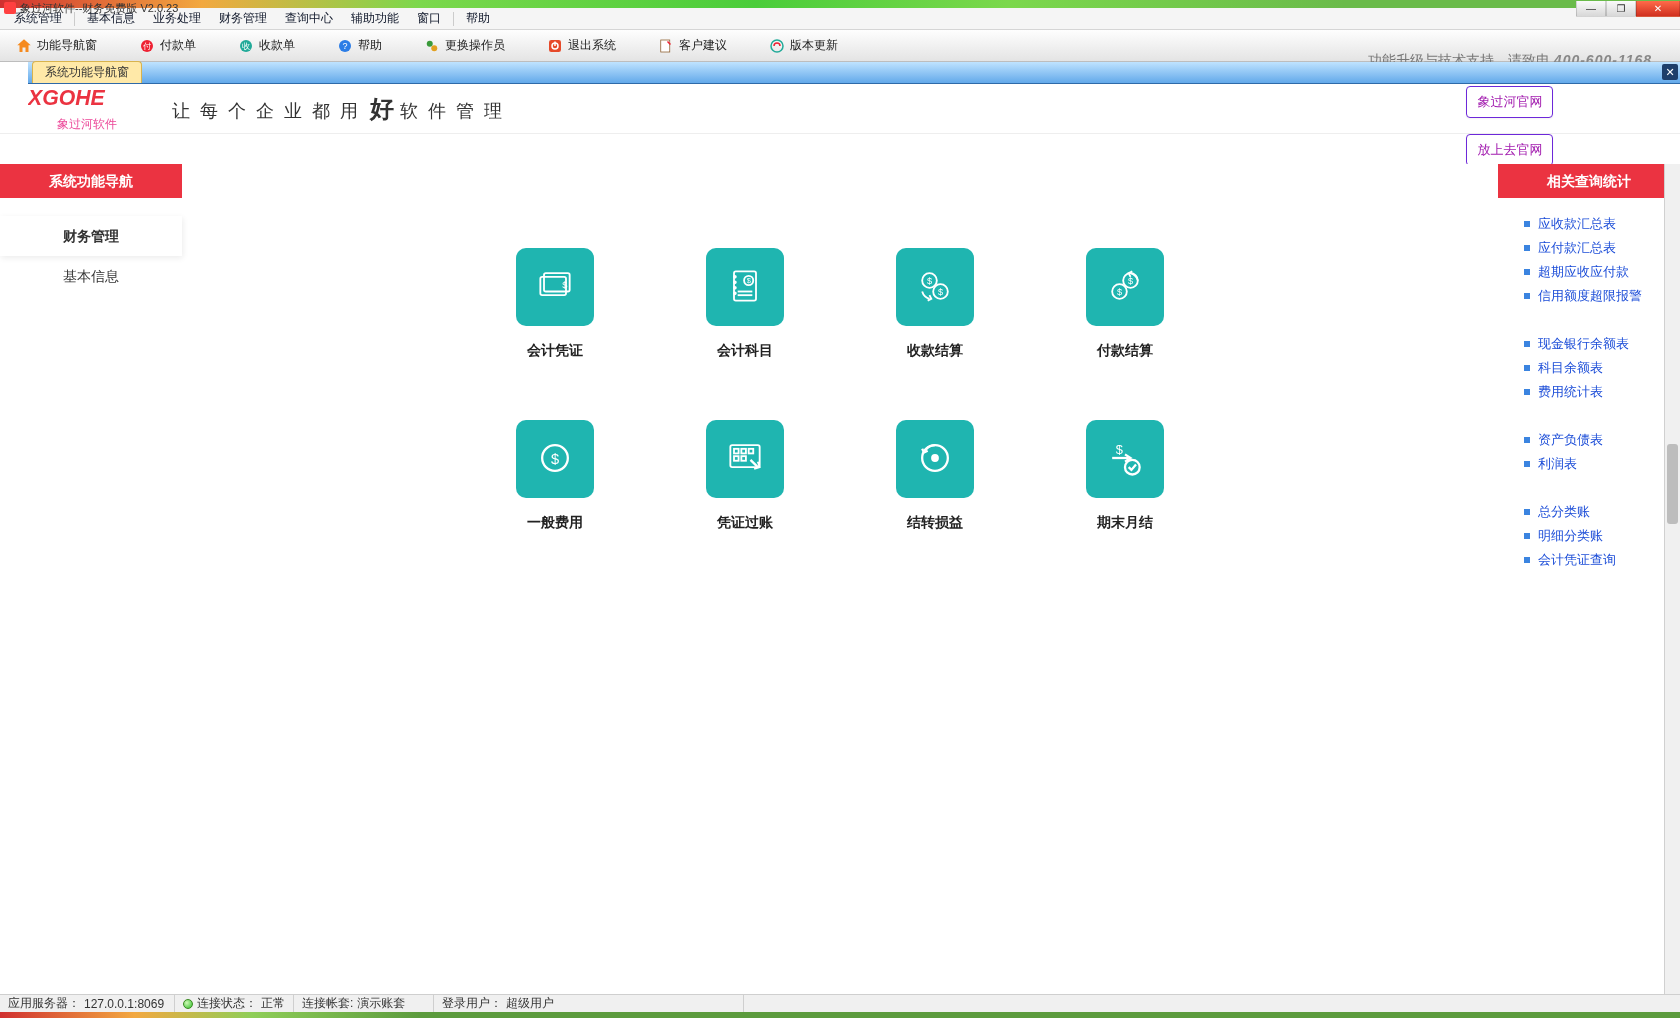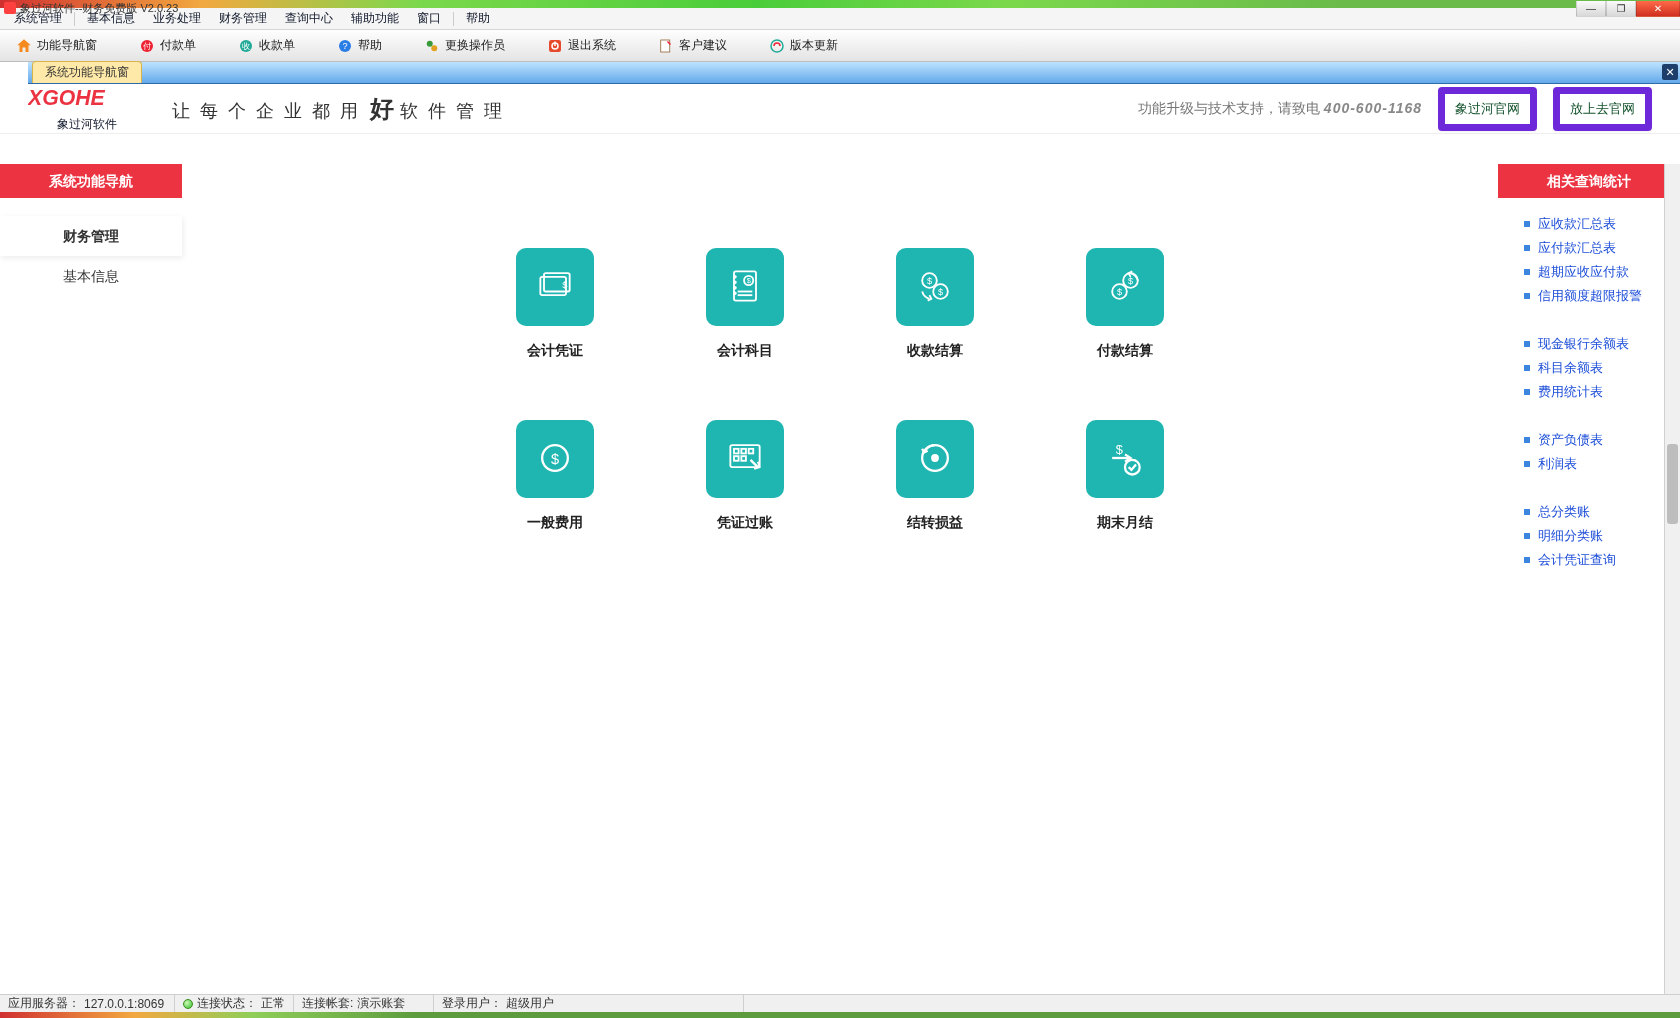--- a/index.html
+++ b/index.html
@@ -47,28 +47,28 @@
     }
     .tabbar .close-x { position: absolute; right: 2px; top: 2px; width: 16px; height: 16px; background: #1d3e6a; color: #fff; display: flex; align-items: center; justify-content: center; font-size: 11px; border-radius: 2px; }
 
     .brand-row {
       height: 50px; display: flex; align-items: center; justify-content: space-between; padding: 0 28px;
       border-bottom: 1px solid #eee; background: #fff;
     }
     .brand-left { display: flex; align-items: center; gap: 26px; }
     .logo { display: flex; flex-direction: column; align-items: center; }
     .logo svg { display: block; }
-    .logo-sub { font-size: 12px; color: #0f172a; margin-top: 2px; }
+    .logo-sub { font-size: 12px; color: #ec4899; margin-top: 2px; }
     .slogan { font-size: 18px; color: #333; letter-spacing: 10px; }
     .slogan .big { font-size: 24px; font-weight: bold; letter-spacing: 4px; margin: 0 2px; }
 
-    .brand-right { display: flex; align-items: center; gap: 16px; }
+    .brand-right { display: flex; align-items: center; gap: 16px; flex-direction: column; }
     .support-txt { color: #777; font-size: 14px; }
     .support-txt .phone { color: #888; font-style: italic; font-weight: bold; letter-spacing: 1px; }
-    .pillbtn { border: 7px solid #6d28d9; background: #fff; color: #14532d; padding: 6px 10px; border-radius: 4px; font-size: 13px; box-shadow: 0 1px 2px rgba(0,0,0,.05); }
+    .pillbtn { border: 1px solid #6d28d9; background: #fff; color: #a21caf; padding: 6px 10px; border-radius: 4px; font-size: 13px; box-shadow: 0 1px 2px rgba(0,0,0,.05); }
 
     .main { position: absolute; top: 164px; left: 0; right: 0; bottom: 22px; display: flex; justify-content: space-between; }
 
     .sidebar-left { width: 182px; background: #fff; }
     .sidebar-left .hdr {
       background: #eb3341; color: #fff; text-align: center; height: 34px; line-height: 34px; font-size: 14px; font-weight: bold;
     }
     .sidebar-left .item { height: 40px; line-height: 40px; text-align: center; font-size: 14px; color: #333; cursor: default; border-bottom: 0 solid transparent; }
     .sidebar-left .item.active { box-shadow: 1px 2px 6px rgba(0,0,0,.08); font-weight: bold; background: #fff; position: relative; z-index: 1; }
 

